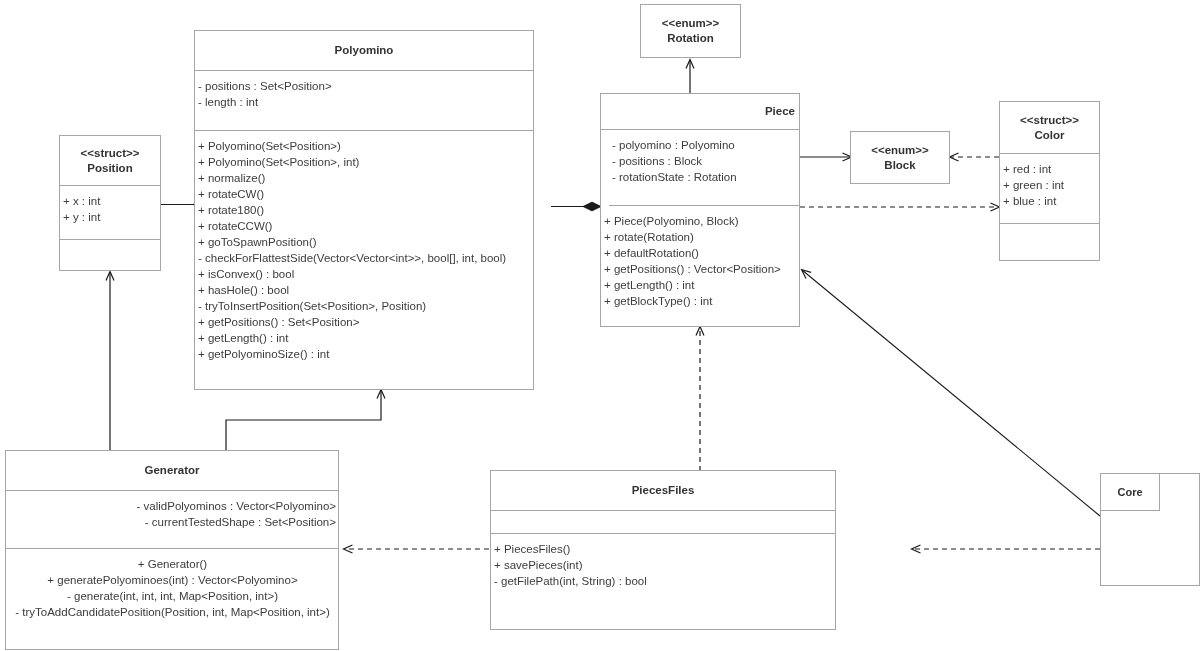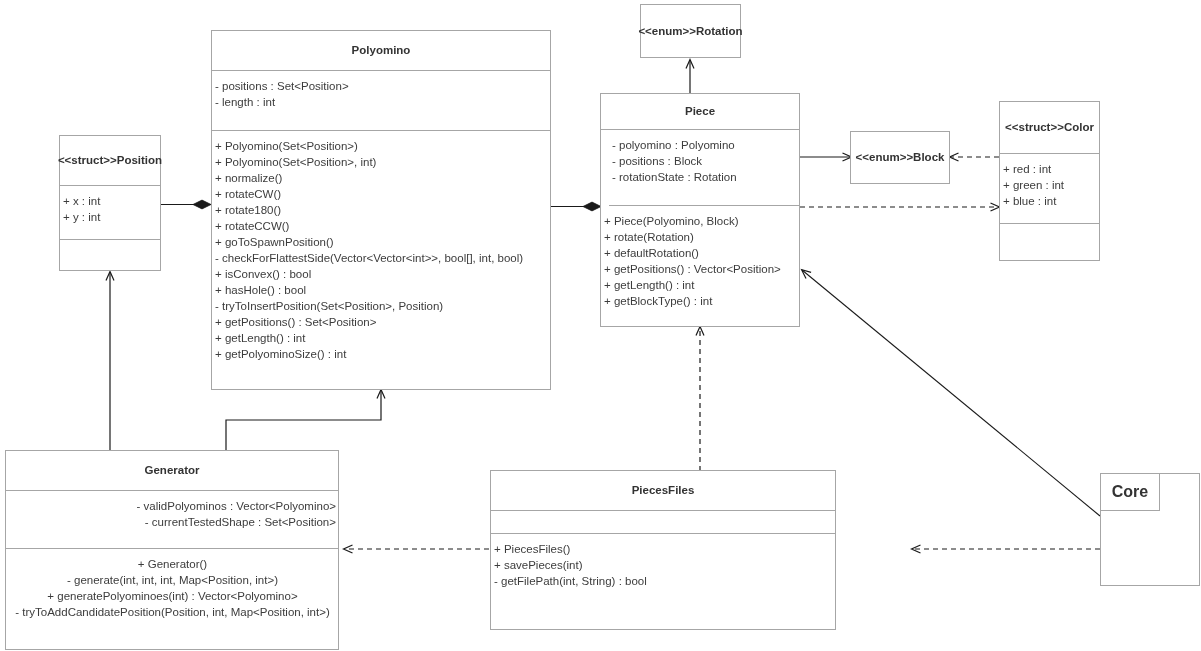--- a/index.html
+++ b/index.html
@@ -37,21 +37,21 @@
   .uml-head {
     box-sizing: border-box;
     border-bottom: 1px solid #a6a6a6;
     text-align: center;
     font-weight: bold;
     font-size: 11.5px;
     color: #333333;
     line-height: 15px;
     padding: 0 4px;
     display: flex;
-    flex-direction: row;
+    flex-direction: column;
     align-items: center;
     justify-content: center;
   }
   .uml-head.no-border { border-bottom: none; }
   .stereotype {
     display: block;
     font-weight: bold;
     font-size: 11.5px;
     color: #333333;
   }
@@ -76,21 +76,21 @@
     height: 14px;
   }
   .empty-compartment.last { border-bottom: none; }
   .core-head {
     position: absolute;
     box-sizing: border-box;
     border: 1px solid #a6a6a6;
     background: #ffffff;
     text-align: center;
     font-weight: bold;
-    font-size: 16px;
+    font-size: 11px;
     color: #333333;
     display: flex;
     align-items: center;
     justify-content: center;
     z-index: 6;
   }
   .core-body {
     position: absolute;
     box-sizing: border-box;
     border: 1px solid #a6a6a6;
@@ -170,21 +170,21 @@
       <span class="stereotype">&lt;&lt;struct&gt;&gt;</span>
       <span>Position</span>
     </div>
     <div class="uml-compartment" style="height:54px;">
       <span class="member">+ x : int</span>
       <span class="member">+ y : int</span>
     </div>
     <div class="empty-compartment last"></div>
   </div>
 
-  <div class="uml-class" style="left:211px; top:30px; width:340px; height:360px;">
+  <div class="uml-class" style="left:194px; top:30px; width:340px; height:360px;">
     <div class="uml-head" style="height:40px;">
       <span>Polyomino</span>
     </div>
     <div class="uml-compartment" style="height:60px;">
       <span class="member">- positions : Set&lt;Position&gt;</span>
       <span class="member">- length : int</span>
     </div>
     <div class="uml-compartment last" style="height:258px;">
       <span class="member">+ Polyomino(Set&lt;Position&gt;)</span>
       <span class="member">+ Polyomino(Set&lt;Position&gt;, int)</span>
@@ -204,21 +204,21 @@
   </div>
 
   <div class="uml-class" style="left:640px; top:4px; width:101px; height:54px;">
     <div class="uml-head no-border" style="height:52px;">
       <span class="stereotype">&lt;&lt;enum&gt;&gt;</span>
       <span>Rotation</span>
     </div>
   </div>
 
   <div class="uml-class" style="left:600px; top:93px; width:200px; height:234px;">
-    <div class="uml-head" style="height:36px;">
+    <div class="uml-head" style="height:36px;align-items:flex-end;">
       <span>Piece</span>
     </div>
     <div class="uml-compartment" style="height:76px;margin-left:8px;">
       <span class="member">- polyomino : Polyomino</span>
       <span class="member">- positions : Block</span>
       <span class="member">- rotationState : Rotation</span>
     </div>
     <div class="uml-compartment last" style="height:120px;">
       <span class="member">+ Piece(Polyomino, Block)</span>
       <span class="member">+ rotate(Rotation)</span>
@@ -252,22 +252,22 @@
   <div class="uml-class" style="left:5px; top:450px; width:334px; height:200px;">
     <div class="uml-head" style="height:40px;">
       <span>Generator</span>
     </div>
     <div class="uml-compartment" style="height:58px;text-align:right;">
       <span class="member">- validPolyominos : Vector&lt;Polyomino&gt;</span>
       <span class="member">- currentTestedShape : Set&lt;Position&gt;</span>
     </div>
     <div class="uml-compartment last" style="height:100px;text-align:center;">
       <span class="member">+ Generator()</span>
+      <span class="member">+ generatePolyominoes(int) : Vector&lt;Polyomino&gt;</span>
       <span class="member">- generate(int, int, int, Map&lt;Position, int&gt;)</span>
-      <span class="member">+ generatePolyominoes(int) : Vector&lt;Polyomino&gt;</span>
       <span class="member">- tryToAddCandidatePosition(Position, int, Map&lt;Position, int&gt;)</span>
     </div>
   </div>
 
   <div class="uml-class" style="left:490px; top:470px; width:346px; height:160px;">
     <div class="uml-head" style="height:40px;">
       <span>PiecesFiles</span>
     </div>
     <div class="empty-compartment" style="height:23px;"></div>
     <div class="uml-compartment last" style="height:95px;">

